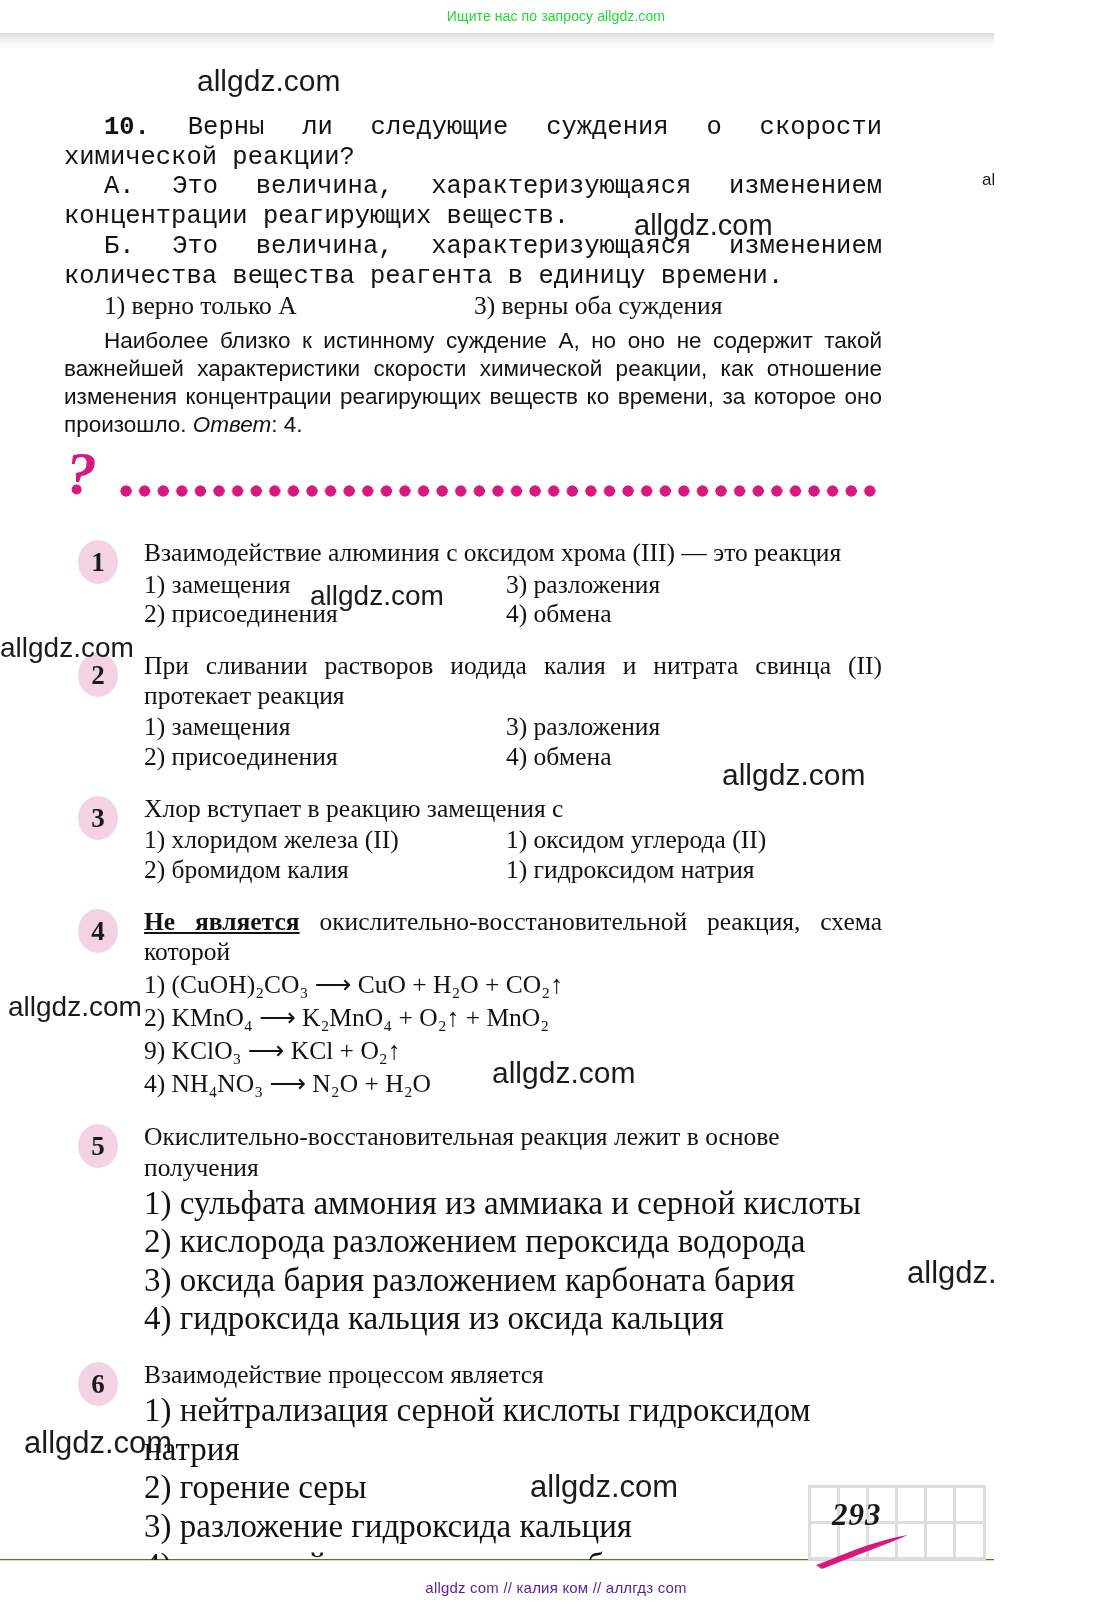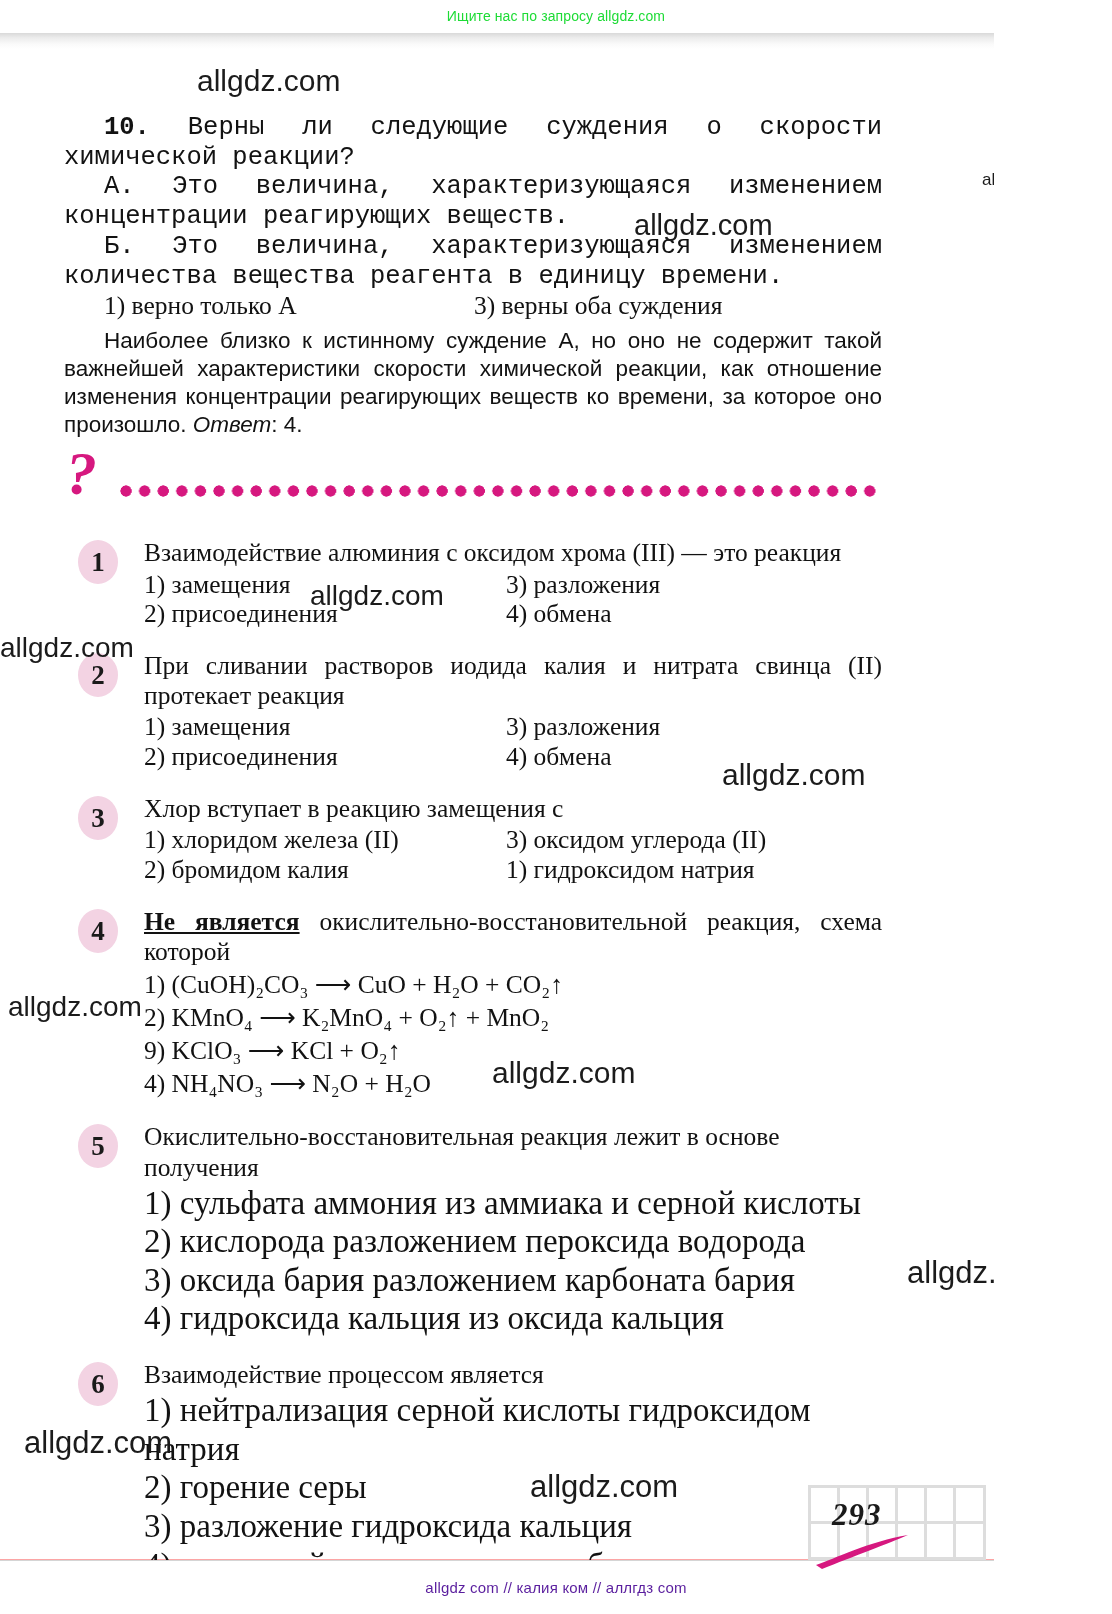--- a/index.html
+++ b/index.html
@@ -8,21 +8,21 @@
     background: #ffffff;
   }
   body {
     font-family: "Liberation Serif", serif;
   }
   .page {
     position: relative;
     width: 994px;
     height: 1614px;
     overflow: hidden;
-    background: #fca5a5;
+    background: #4d7c0f;
   }
 
   
   .top-banner {
     position: absolute;
     left: 0; top: 0;
     width: 1112px;
     height: 33px;
     background: #ffffff;
     text-align: center;
@@ -308,21 +308,21 @@
           </div>
         </div>
       </div>
 
       <div class="task">
         <span class="badge">3</span>
         <p class="stem nojust">Хлор вступает в реакцию замещения с</p>
         <div class="opts">
           <div class="opt-row">
             <div class="o1">1) хлоридом железа (II)</div>
-            <div class="o2">3) оксидом углерода (II)</div>
+            <div class="o2">1) оксидом углерода (II)</div>
           </div>
           <div class="opt-row">
             <div class="o1">2) бромидом калия</div>
             <div class="o2">1) гидроксидом натрия</div>
           </div>
         </div>
       </div>
 
       <div class="task">
         <span class="badge">4</span>

